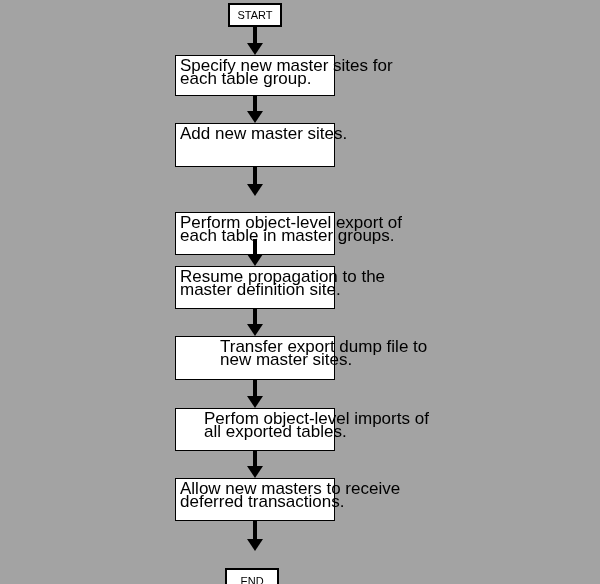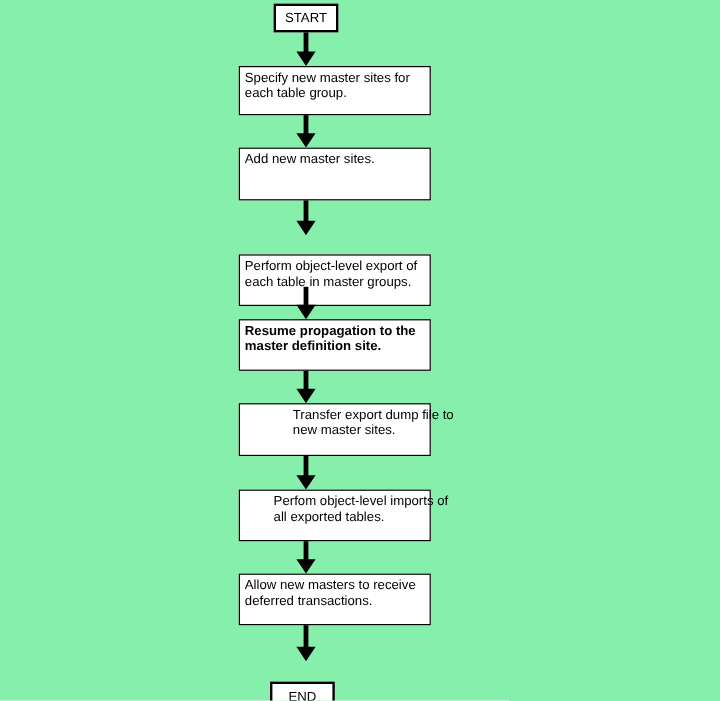--- a/index.html
+++ b/index.html
@@ -1,21 +1,21 @@
 <!DOCTYPE html>
 <html><head>
 <meta charset="utf-8">
 <style>
   * { margin: 0; padding: 0; box-sizing: border-box; }
   html, body { background: #ffffff; }
   .canvas {
     position: relative;
     width: 600px;
     height: 584px;
-    background: #86efac;
+    background: #a3a3a3;
     font-family: "Liberation Sans", "DejaVu Sans", sans-serif;
     color: #000000;
     overflow: hidden;
   }
   .terminal {
     position: absolute;
     border: 2px solid #000000;
     background: #ffffff;
     display: flex;
     align-items: center;
@@ -25,24 +25,23 @@
   }
   .startbox { left: 228px; top: 3px;  width: 54px; height: 24px; }
   .endbox   { left: 225px; top: 568px; width: 54px; height: 25px; }
   .step {
     position: absolute;
     left: 175px;
     width: 160px;
     border: 1.5px solid #000000;
     background: #ffffff;
     padding: 3px 4px;
-    font-size: 11px;
+    font-size: 17px;
     line-height: 13px;
     color: #000000;
-    margin-left: 24px;
   }
   .step .line { white-space: nowrap; }
   .arrow {
     position: absolute;
     width: 16px;
   }
   .arrow .stem {
     position: absolute;
     left: 6px;
     top: 0;
@@ -98,21 +97,21 @@
   <div class="step" style="top:212px; height:43px;">
     <div class="line">Perform object-level export of</div>
     <div class="line">each table in master groups.</div>
   </div>
 
   <div class="arrow" style="left:247px; top:239px; height:27px;">
     <div class="stem"></div>
     <div class="head"></div>
   </div>
 
-  <div class="step" style="top:266px; height:43px;font-weight:bold;">
+  <div class="step" style="top:266px; height:43px;">
     <div class="line">Resume propagation to the</div>
     <div class="line">master definition site.</div>
   </div>
 
   <div class="arrow" style="left:247px; top:309px; height:27px;">
     <div class="stem"></div>
     <div class="head"></div>
   </div>
 
   <div class="step" style="top:336px; height:44px;padding-left:44px;">

